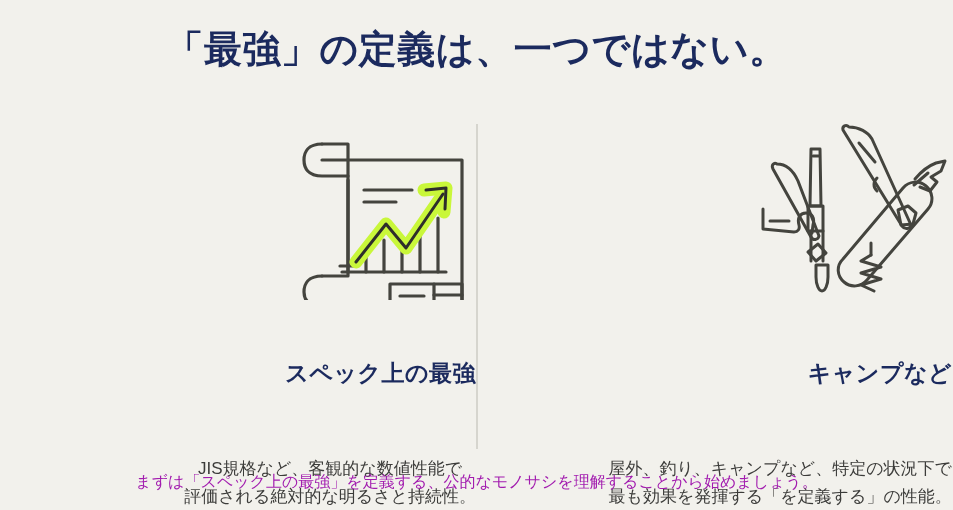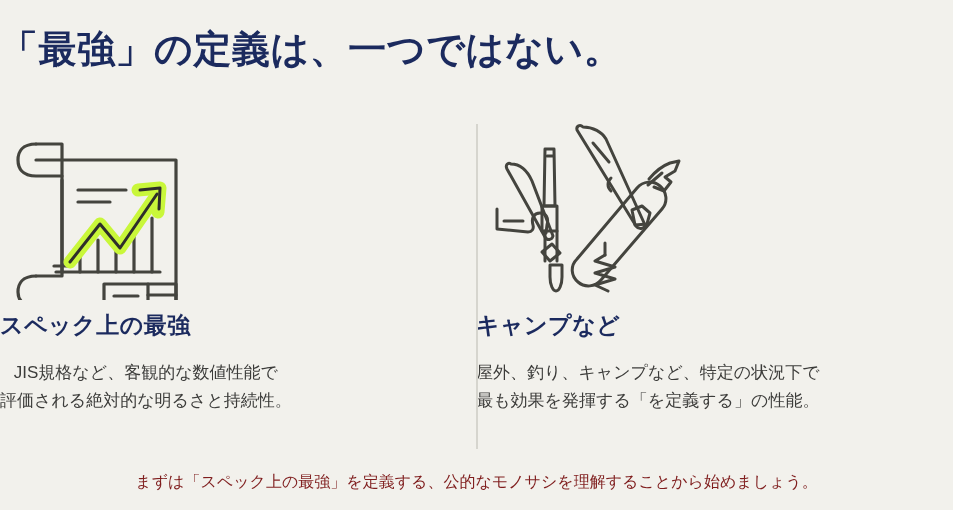--- a/index.html
+++ b/index.html
@@ -20,20 +20,21 @@
     background: #f2f1ec;
     box-sizing: border-box;
   }
 
   
   .title {
     position: absolute;
     top: 26px;
     left: 0;
     width: 953px;
+    text-align: center;
     font-size: 38px;
     font-weight: bold;
     color: #1b2a5e;
     letter-spacing: 0.5px;
     line-height: 1.25;
     white-space: nowrap;
   }
 
   
   .columns {
@@ -43,21 +44,22 @@
     width: 953px;
     height: 345px;
     display: flex;
     flex-direction: row;
     align-items: flex-start;
   }
   .col {
     width: 476px;
     display: flex;
     flex-direction: column;
-    align-items: flex-start;
+    align-items: flex-end;
+    gap: 48px;
   }
   .divider {
     position: absolute;
     left: 476px;
     top: 12px;
     width: 2px;
     height: 325px;
     background: #d6d5ce;
   }
 
@@ -88,21 +90,21 @@
   .col-body .line { display: block; }
 
   
   .footer {
     position: absolute;
     left: 0;
     bottom: 16px;
     width: 953px;
     text-align: center;
     font-size: 16px;
-    color: #7f1d1d;
+    color: #a21caf;
     line-height: 1.5;
     white-space: nowrap;
   }
 </style>
 </head>
 <body>
 
 <div class="slide">
 
   <div class="title">「最強」の定義は、一つではない。</div>

